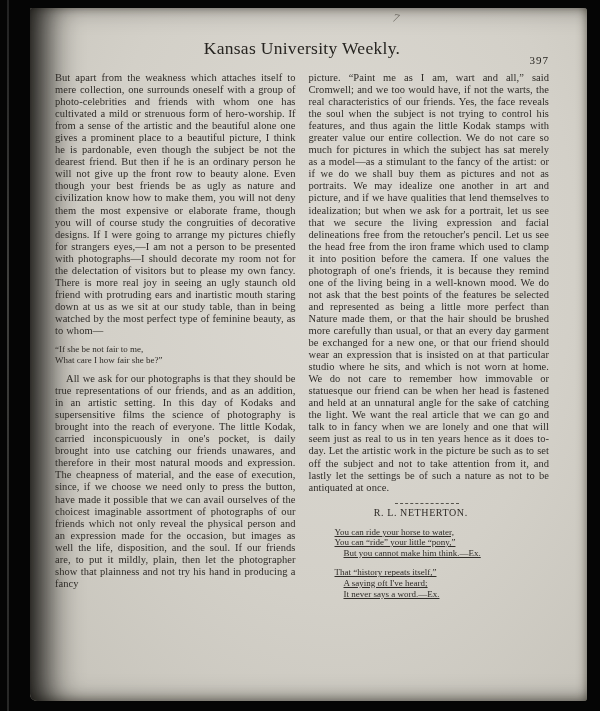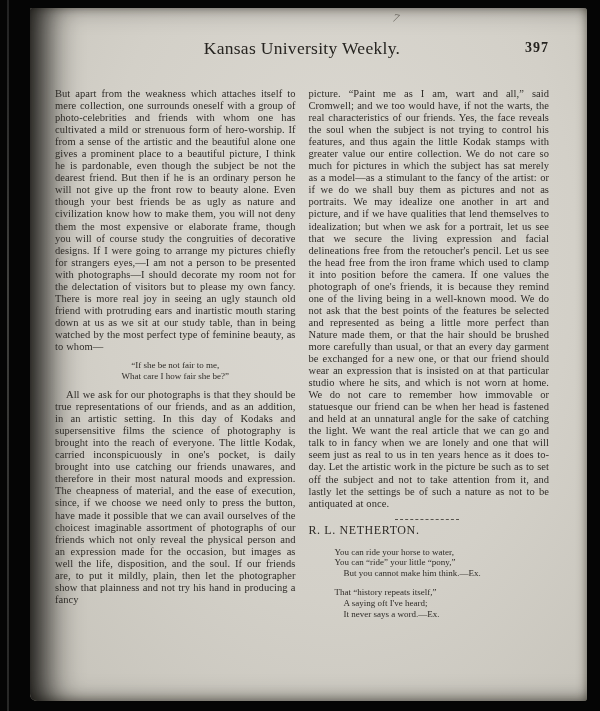--- a/index.html
+++ b/index.html
@@ -32,54 +32,53 @@
   .handmark {
     position:absolute; left:363px; top:3px;
     font-size:12px; color:#6e6a62; font-style:italic;
     transform:rotate(12deg);
   }
   .header { position:relative; height:26px; margin-top:8px; }
   .title {
     text-align:center; font-size:17.5px; color:#262420; letter-spacing:.3px;
   }
   .page-number {
-    position:absolute; right:0; top:2px;
-    font-size:14px; font-weight:bold; color:#262420; letter-spacing:1px;
+    position:absolute; right:0; top:16px;
+    font-size:11px; font-weight:normal; color:#262420; letter-spacing:1px;
   }
-  .columns { display:flex; gap:13px; margin-top:24px; }
+  .columns { display:flex; gap:13px; margin-top:8px; }
   .col { flex:1 1 0; min-width:0; }
   .body-par {
     margin:0;
     font-size:10.5px; line-height:12.05px;
     text-align:justify;
     color:#2e2b27;
     letter-spacing:.05px; word-spacing:.3px;
   }
   .indent { text-indent:11px; }
   .verse {
-    text-align:center;
     font-size:9px; line-height:11px;
     color:#2e2b27;
     margin:7px 0;
   }
   .sig-rule {
     width:64px;
     border-top:1px dashed #56534c;
     margin:9px 0 3px 86px;
   }
   .signature {
-    text-align:left; padding-right:16px;
-    font-size:12px; letter-spacing:.6px; color:#2e2b27;
+    text-align:center; padding-right:16px;
+    font-size:10px; letter-spacing:.6px; color:#2e2b27;
   }
   .poem {
     margin:9px 0 0 26px;
     font-size:9px; line-height:10.6px;
     color:#2e2b27;
   }
-  .pl { white-space:nowrap; }
+  .pl { white-space:nowrap;text-decoration:underline; }
   .pl.pindent { margin-left:9px; }
 </style>
 </head>
 <body>
 
 <div class="scan">
   <div class="spine-line"></div>
 
   <div class="paper">
     <div class="handmark">7</div>

